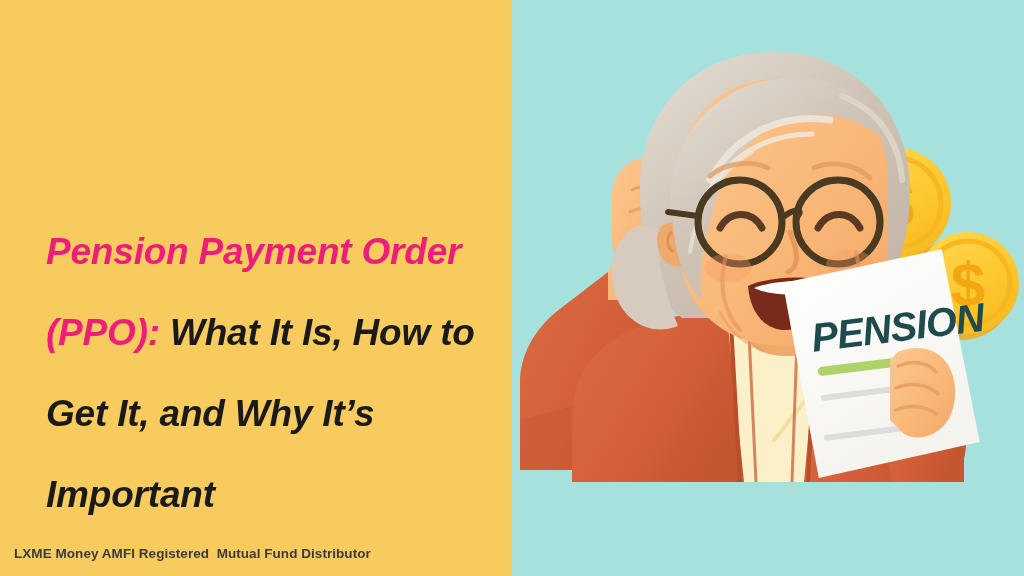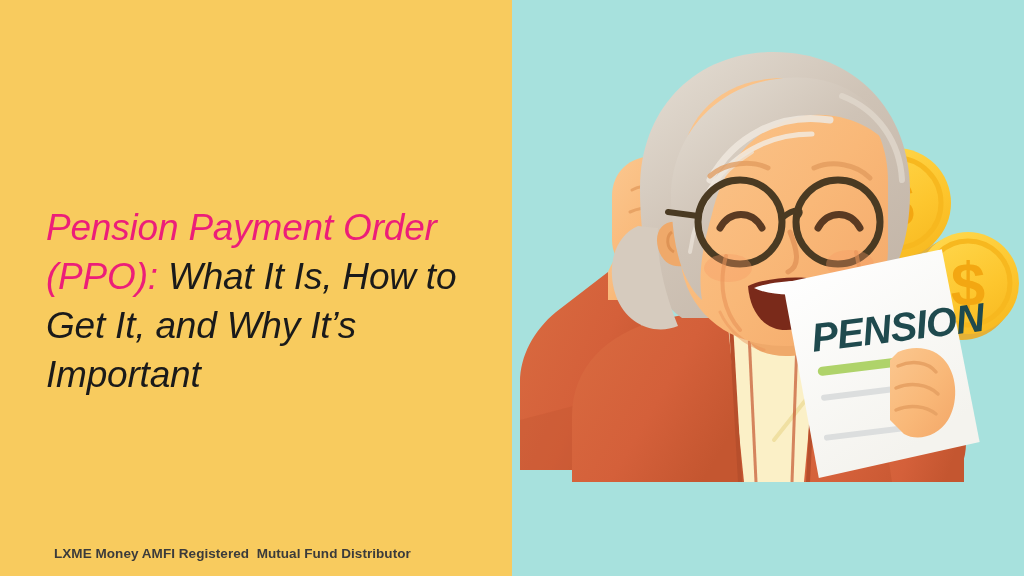--- a/index.html
+++ b/index.html
@@ -22,42 +22,41 @@
   .left-panel {
     position: absolute;
     left: 0; top: 0;
     width: 512px;
     height: 576px;
     background: #f8cb5e;
   }
   .headline {
     position: absolute;
     left: 46px;
-    top: 178px;
+    top: 186px;
     width: 440px;
     font-size: 37px;
-    line-height: 49px;
-    font-weight: normal;
+    line-height: 81px;
+    font-weight: bold;
     font-style: italic;
     letter-spacing: -0.2px;
     color: #1a1a1a;
   }
   .headline .hl-accent {
     color: #ec1e79;
   }
   .footnote {
     position: absolute;
     left: 14px;
     top: 546px;
     font-size: 13.5px;
     font-weight: bold;
     letter-spacing: 0.05px;
     color: #3b3b3b;
     white-space: pre;
-    margin-left: 40px;
   }
   
   .right-panel {
     position: absolute;
     left: 512px; top: 0;
     width: 512px;
     height: 576px;
     background: #a7e1dd;
     overflow: hidden;
   }

